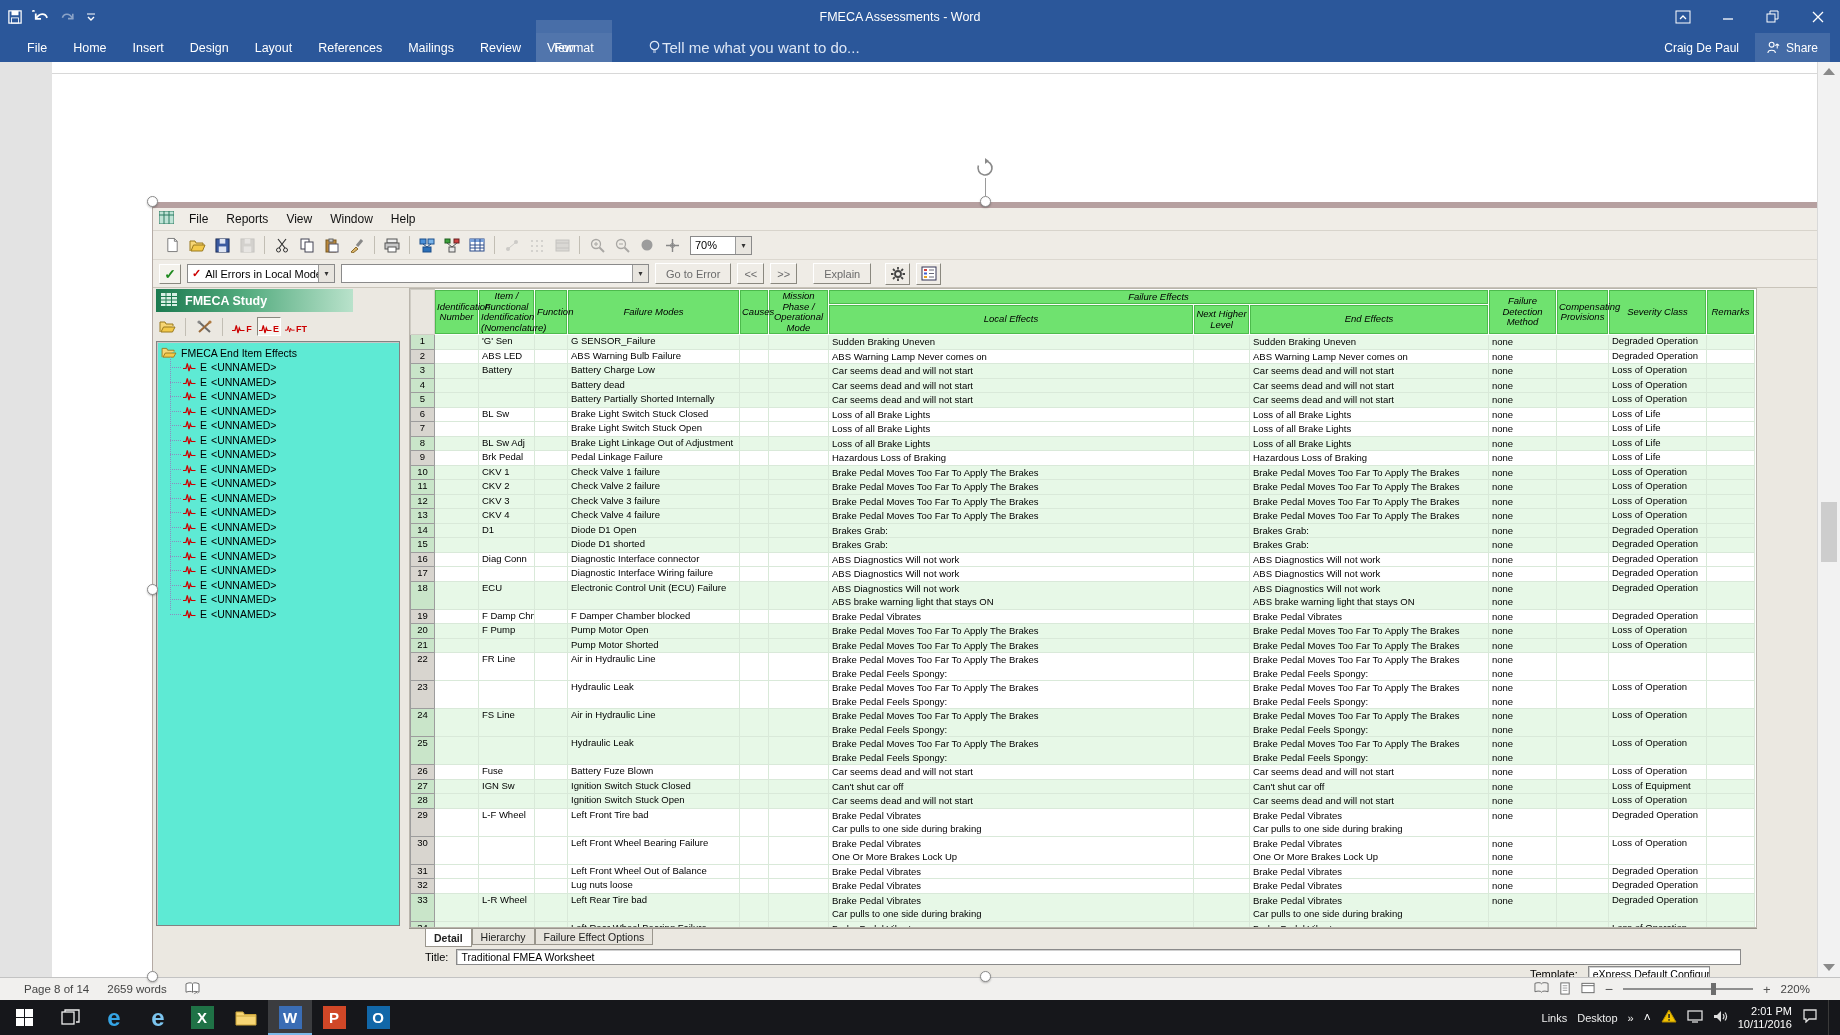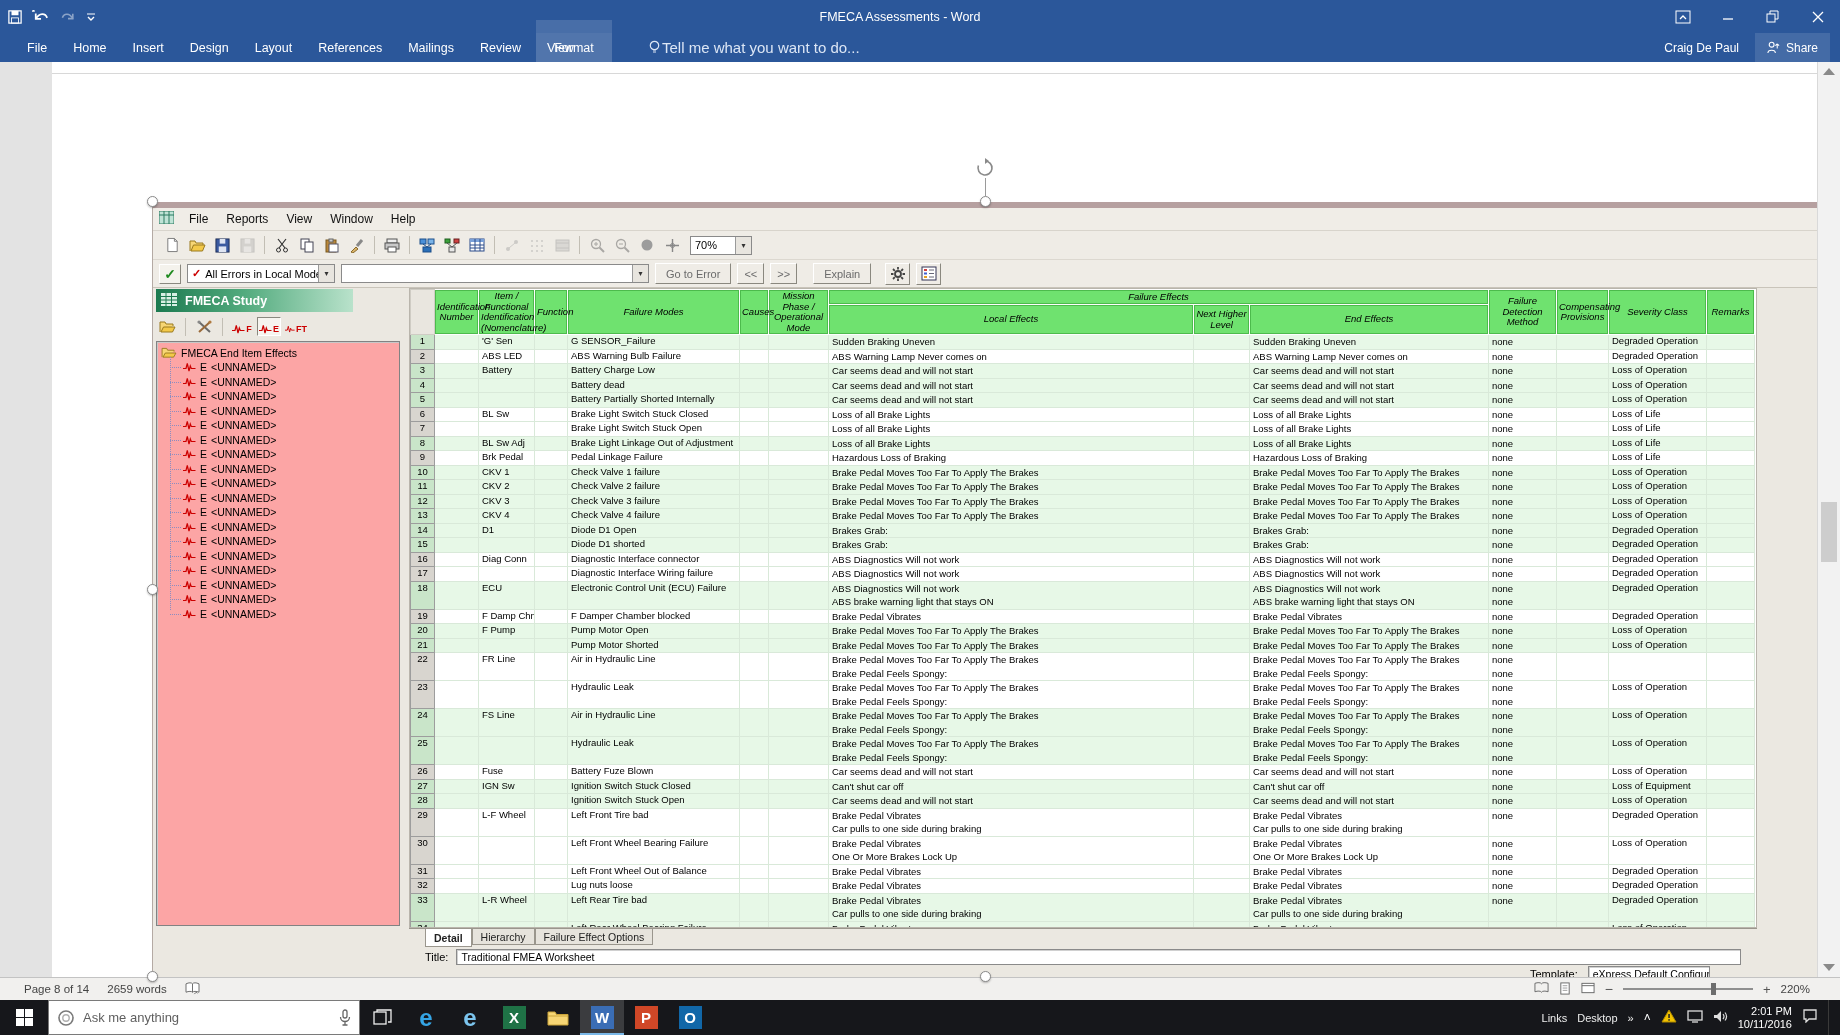--- a/index.html
+++ b/index.html
@@ -58,21 +58,21 @@
   .greenchk { width:22px; height:20px; border:1px solid; border-color:#fff #8a887f #8a887f #fff; background:#f4f2ec; color:#1f8a1f; font-weight:bold; font-size:14px; display:flex; align-items:center; justify-content:center; }
 
   
   .appbody { position:absolute; left:0; top:86px; width:100%; height:640px; }
   .leftpanel { position:absolute; left:0; top:0; width:250px; height:640px; }
   .studyhdr { position:absolute; left:3px; top:1px; width:197px; height:23px; background:linear-gradient(90deg,#1c7a50,#53ab7e 45%,#b9e2cb); color:#fff; font-weight:bold; font-size:12.5px; display:flex; align-items:center; gap:8px; padding-left:5px; }
   .panelicons { position:absolute; left:3px; top:27px; width:244px; height:23px; display:flex; align-items:center; gap:4px; }
   .wavebtn { width:24px; height:19px; display:flex; align-items:flex-end; justify-content:center; gap:1px; border:1px solid transparent; padding-bottom:1px; }
   .wavebtn.pressed { border-color:#8a887f #fff #fff #8a887f; background:#f6f4ef; }
   .wavebtn .wl { font-size:9px; font-weight:bold; color:#cc0000; line-height:9px; }
-  .treebox { position:absolute; left:3px; top:53px; width:244px; height:585px; background:#fca5a5; border:1px solid #828282; box-shadow:inset 1px 1px 0 #c8c8c8; overflow:hidden; padding:3px 0 0 4px; }
+  .treebox { position:absolute; left:3px; top:53px; width:244px; height:585px; background:#5eead4; border:1px solid #828282; box-shadow:inset 1px 1px 0 #c8c8c8; overflow:hidden; padding:3px 0 0 4px; }
   .troot { display:flex; align-items:center; gap:4px; font-size:10.5px; color:#000; height:15px; }
   .kids { margin-left:9px; position:relative; }
   .kids::before { content:""; position:absolute; left:0; top:-3px; height:253px; border-left:1px dotted #8c8cc0; }
   .titem { position:relative; display:flex; align-items:center; gap:4px; height:14.5px; padding-left:13px; font-size:10.5px; color:#000; }
   .titem::before { content:""; position:absolute; left:0; top:7px; width:11px; border-top:1px dotted #8c8cc0; }
 
   
   .tablearea { position:absolute; left:256px; top:0; width:1348px; height:640px; overflow:hidden; background:#fff; border:1px solid #b9b5ac; }
   table.fm { border-collapse:collapse; table-layout:fixed; width:1344px; }
   .fm th { background:#6fe26f; font-weight:normal; font-size:9.5px; line-height:10.5px; color:#000; border:1px solid #fdfdfd; box-shadow:inset 0 0 0 1px #4cbb4c; padding:1px 2px; text-align:center; vertical-align:middle;font-style:italic; }
@@ -1485,31 +1485,20 @@
     </div>
   </div>
 
   <div class="taskbar">
     <div class="startbtn">
       <svg width="17" height="17" viewBox="0 0 17 17">
           <rect x="0" y="0" width="8" height="8" fill="#fff"></rect>
           <rect x="9" y="0" width="8" height="8" fill="#fff"></rect>
           <rect x="0" y="9" width="8" height="8" fill="#fff"></rect>
           <rect x="9" y="9" width="8" height="8" fill="#fff"></rect>
-        </svg>
-    </div>
-    <div class="searchbox">
-      <svg width="18" height="18" viewBox="0 0 18 18">
-          <circle cx="9" cy="9" r="7" fill="none" stroke="#7a7a7a" stroke-width="1.6"></circle>
-          <circle cx="9" cy="9" r="3.2" fill="none" stroke="#b0b0b0" stroke-width="1.4"></circle>
-        </svg>
-      <span class="stext">Ask me anything</span>
-      <svg width="12" height="17" viewBox="0 0 12 17">
-          <rect x="4" y="1" width="4" height="8" rx="2" fill="none" stroke="#666" stroke-width="1.3"></rect>
-          <path d="M1.5 8 a4.5 4.5 0 0 0 9 0 M6 12.5 V16 M3.5 16 h5" fill="none" stroke="#666" stroke-width="1.3"></path>
         </svg>
     </div>
     <div id="taskbar-apps" style="display:flex; height:35px">
         <div class="tbicon">
           <svg width="19" height="17" viewBox="0 0 19 17">
             <rect x="1" y="3" width="12" height="12" fill="none" stroke="#eee" stroke-width="1.3"></rect>
             <path d="M4 3 V1 h14 v12 h-3" fill="none" stroke="#eee" stroke-width="1.3"></path>
           </svg>
         </div>
         <div class="tbicon">

